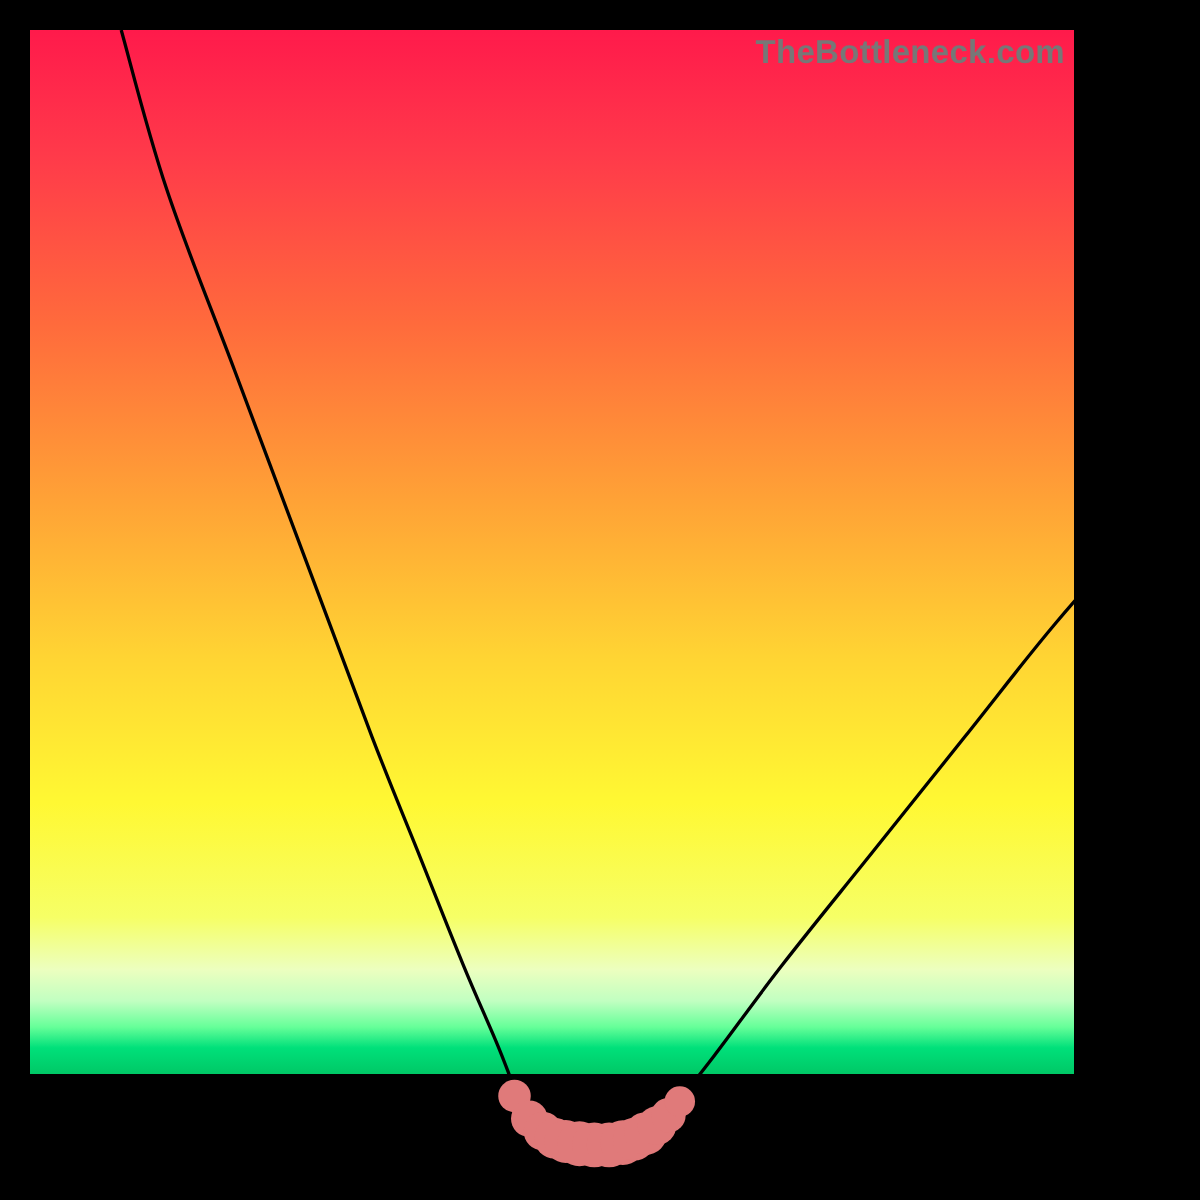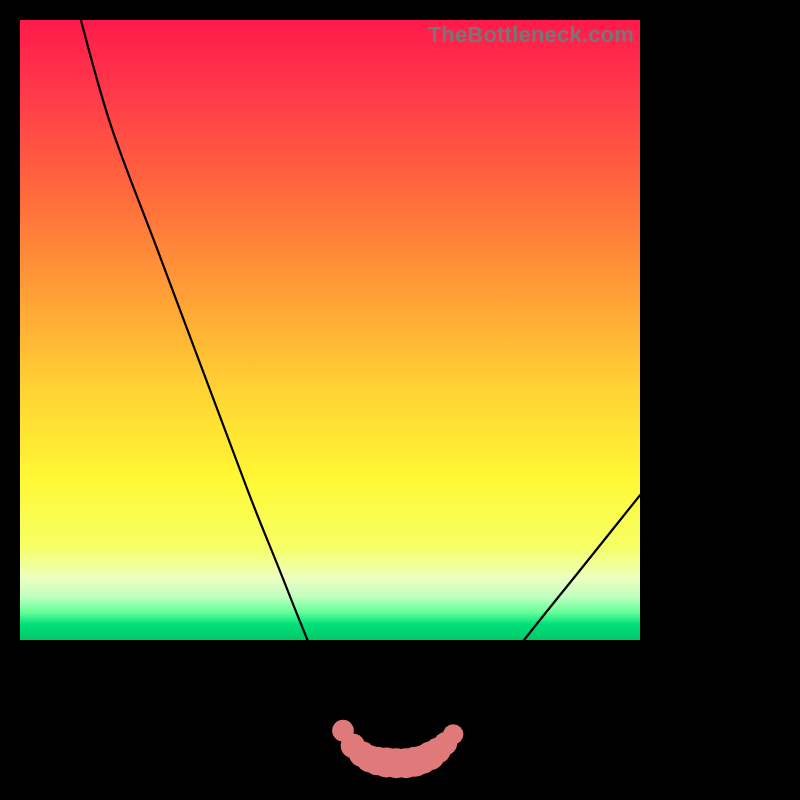--- a/index.html
+++ b/index.html
@@ -7,21 +7,21 @@
     padding: 0;
     width: 800px;
     height: 800px;
     background: #000;
     overflow: hidden;
   }
   .frame {
     position: absolute;
     left: 20px;
     top: 20px;
-    width: 620px;
+    width: 696px;
     height: 760px;
     overflow: hidden;
   }
   .gradient {
     position: absolute;
     left: 0; top: 0; right: 0; bottom: 0;
   }
   .watermark {
     position: absolute;
     top: 2px;

